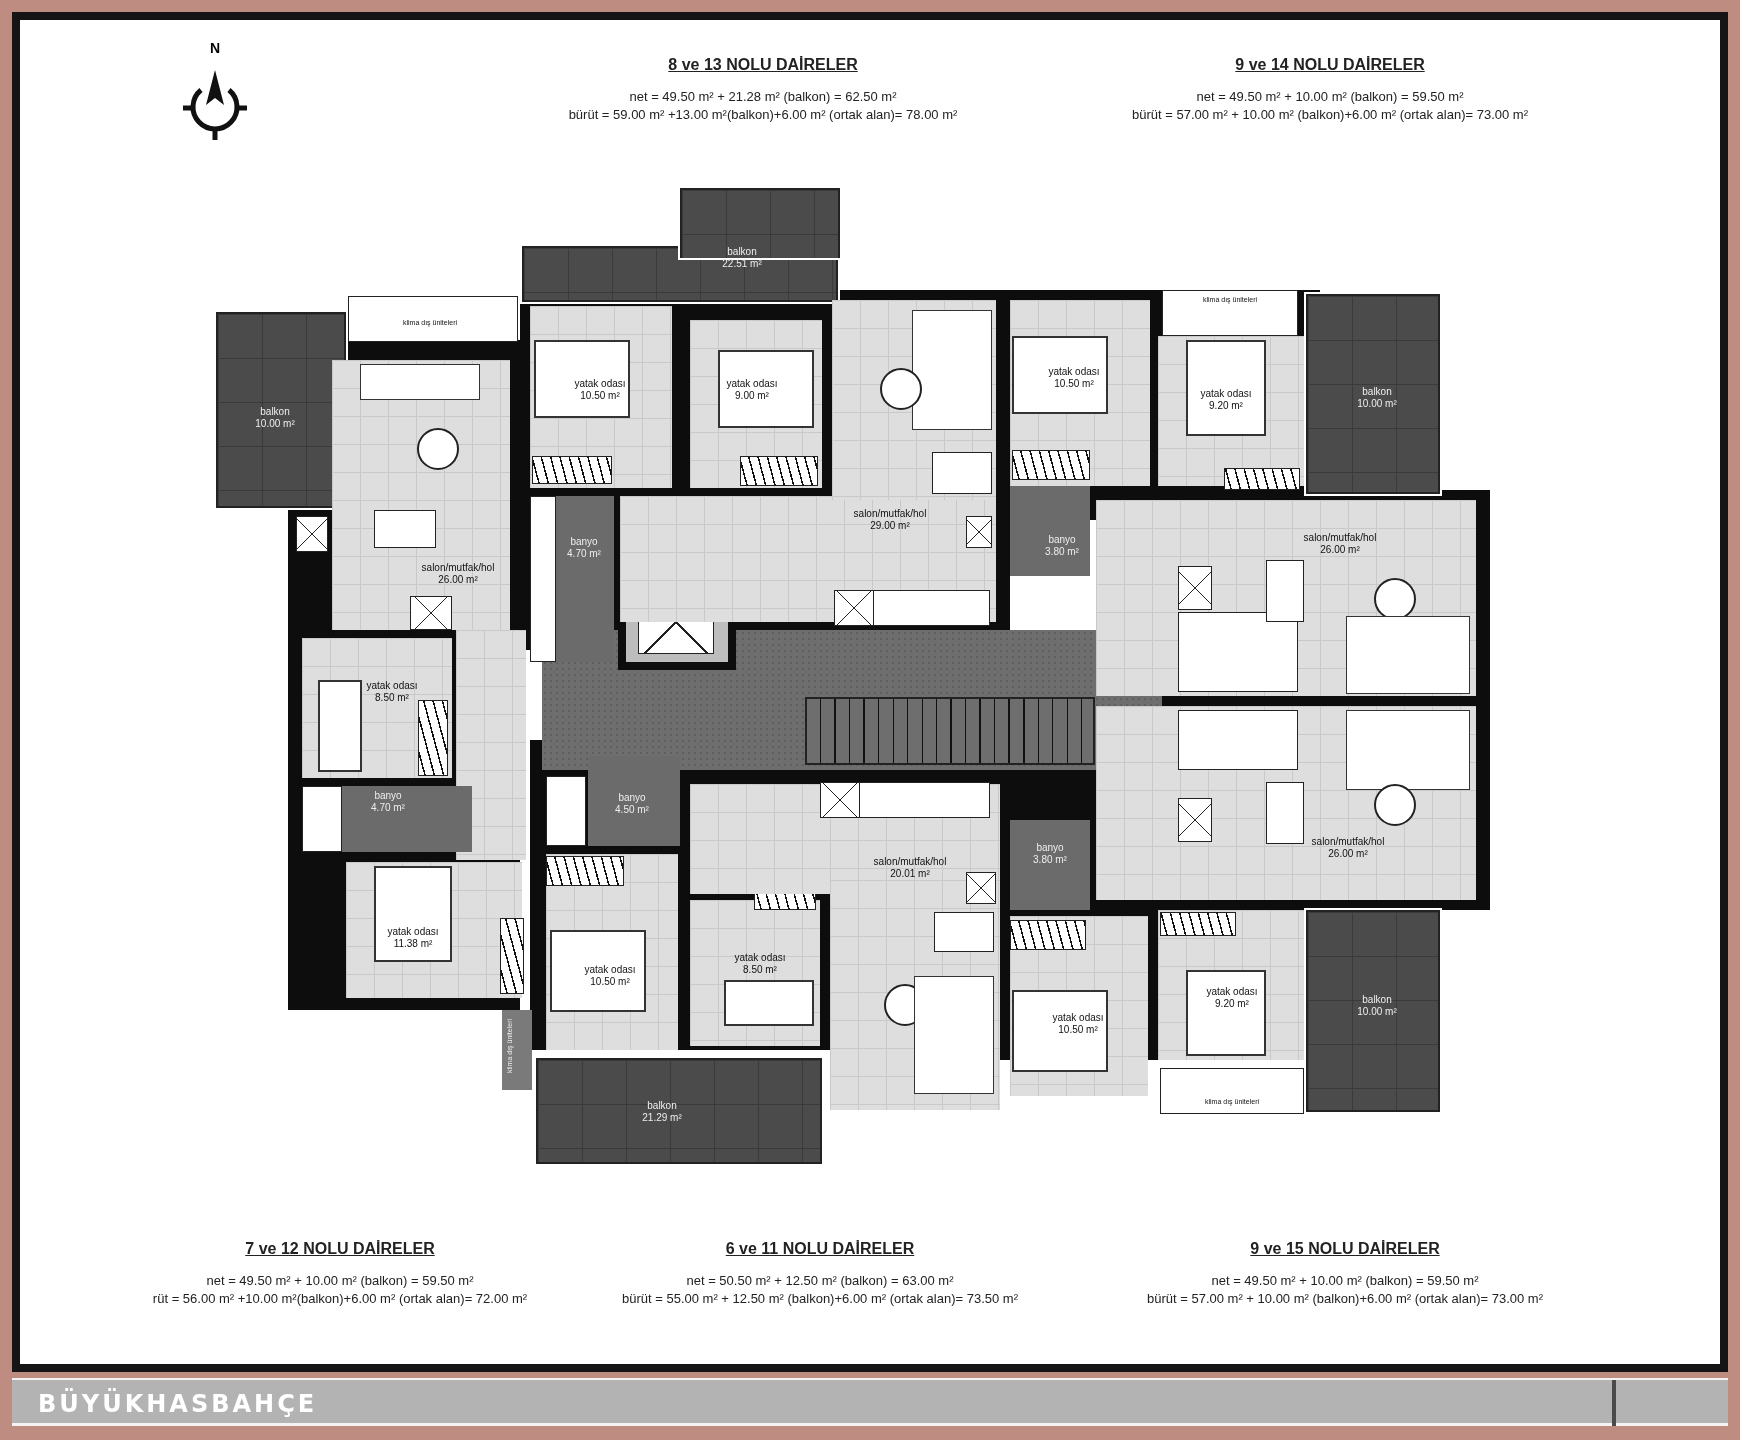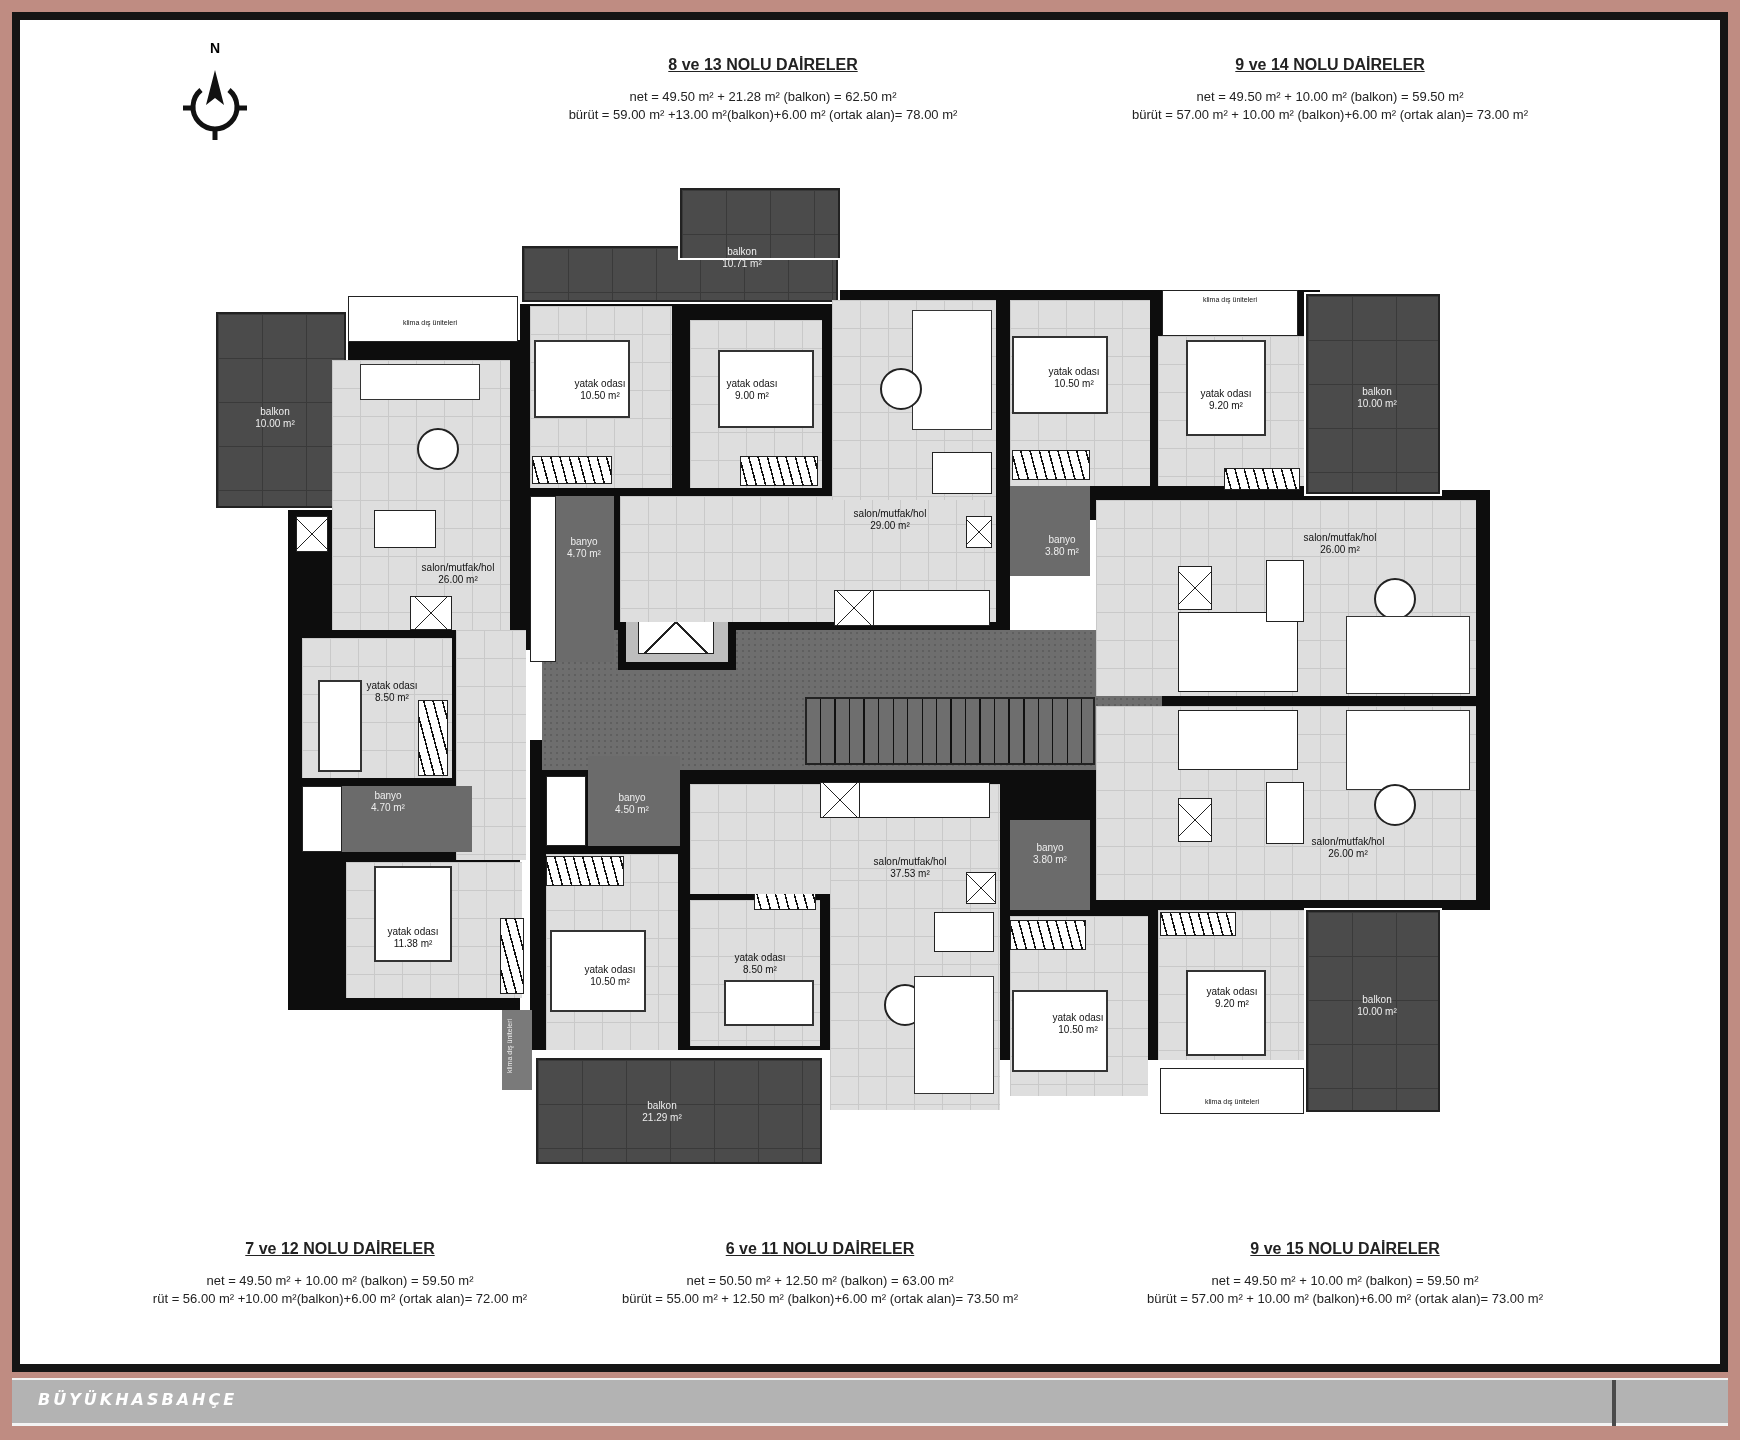--- a/index.html
+++ b/index.html
@@ -1,19 +1,19 @@
 <!DOCTYPE html>
 <html><head>
 <meta charset="utf-8">
 <style>
   html,body{margin:0;padding:0;}
   body{width:1740px;height:1440px;background:#bf8c82;position:relative;overflow:hidden;font-family:"Liberation Sans",sans-serif;}
   .sheet{position:absolute;left:12px;top:12px;width:1716px;height:1360px;background:#ffffff;border:8px solid #151515;box-sizing:border-box;}
   .footer{position:absolute;left:12px;top:1378px;width:1716px;height:48px;background:#b3b3b3;border-top:2px solid #f3f3f3;border-bottom:3px solid #f3f3f3;box-sizing:border-box;}
-  .footer .brand{position:absolute;left:26px;top:10px;font-family:"DejaVu Sans",sans-serif;font-weight:bold;font-size:16px;letter-spacing:3px;color:#ffffff;font-style:italic;}
+  .footer .brand{position:absolute;left:26px;top:10px;font-family:"DejaVu Sans",sans-serif;font-weight:bold;font-size:24px;letter-spacing:3px;color:#ffffff;}
   .footer .title{position:absolute;left:0;width:1700px;text-align:center;top:6px;font-family:"DejaVu Sans",sans-serif;font-weight:bold;font-size:28px;letter-spacing:4px;color:#111;}
   .footer .divider{position:absolute;left:1600px;top:0;width:4px;height:46px;background:#4a4a4a;}
   .info{position:absolute;text-align:center;color:#222;}
   .info .h{font-weight:bold;font-size:16px;text-decoration:underline;margin-bottom:14px;}
   .info .l{font-family:"Liberation Sans",sans-serif;font-size:13px;line-height:18px;white-space:nowrap;}
   .plan{position:absolute;left:0;top:0;width:1740px;height:1440px;}
   .r{position:absolute;box-sizing:border-box;}
   .wall{background:#0d0d0d;}
   .floor{background:#dedede;background-image:linear-gradient(#c9c9c9 1px,transparent 1px),linear-gradient(90deg,#c9c9c9 1px,transparent 1px);background-size:28px 28px;}
   .balc{background:#4b4b4b;background-image:linear-gradient(#3a3a3a 1px,transparent 1px),linear-gradient(90deg,#3a3a3a 1px,transparent 1px);background-size:44px 44px;border:2px solid #222;outline:2px solid #fff;}
@@ -114,21 +114,21 @@
   <div class="r white" style="left:302px;top:786px;width:40px;height:66px;"></div>
   <div class="lbl w" style="left:388px;top:802px;"><span>banyo</span><br><span>4.70 m²</span></div>
 
   <div class="r floor" style="left:346px;top:862px;width:176px;height:136px;"></div>
   <div class="bed" style="left:374px;top:866px;width:78px;height:96px;"></div>
   <div class="ward" style="left:500px;top:918px;width:24px;height:76px;"></div>
   <div class="lbl" style="left:413px;top:938px;"><span>yatak odası</span><br><span>11.38 m²</span></div>
 
   <div class="r balc" style="left:522px;top:246px;width:316px;height:56px;"></div>
   <div class="r balc" style="left:680px;top:188px;width:160px;height:70px;border-bottom:none;"></div>
-  <div class="lbl w" style="left:742px;top:258px;"><span>balkon</span><br><span>10.71 m²</span></div>
+  <div class="lbl w" style="left:742px;top:258px;"><span>balkon</span><br><span>22.51 m²</span></div>
 
   <div class="r floor" style="left:530px;top:306px;width:142px;height:182px;"></div>
   <div class="bed" style="left:534px;top:340px;width:96px;height:78px;"></div>
   <div class="ward" style="left:532px;top:456px;width:80px;height:28px;"></div>
   <div class="lbl" style="left:600px;top:390px;"><span>yatak odası</span><br><span>10.50 m²</span></div>
 
   <div class="r floor" style="left:690px;top:320px;width:132px;height:168px;"></div>
   <div class="bed" style="left:718px;top:350px;width:96px;height:78px;"></div>
   <div class="ward" style="left:740px;top:456px;width:78px;height:30px;"></div>
   <div class="lbl" style="left:752px;top:390px;"><span>yatak odası</span><br><span>9.00 m²</span></div>
@@ -197,21 +197,21 @@
   <div class="lbl" style="left:760px;top:964px;"><span>yatak odası</span><br><span>8.50 m²</span></div>
 
   <div class="r floor" style="left:690px;top:784px;width:310px;height:110px;"></div>
   <div class="r floor" style="left:830px;top:880px;width:170px;height:230px;"></div>
   <div class="r white" style="left:820px;top:782px;width:170px;height:36px;"></div>
   <div class="xbox" style="left:820px;top:782px;width:40px;height:36px;"></div>
   <div class="xbox" style="left:966px;top:872px;width:30px;height:32px;"></div>
   <div class="table" style="left:934px;top:912px;width:60px;height:40px;"></div>
   <div class="circle" style="left:884px;top:984px;width:42px;height:42px;"></div>
   <div class="sofa" style="left:914px;top:976px;width:80px;height:118px;"></div>
-  <div class="lbl" style="left:910px;top:868px;"><span>salon/mutfak/hol</span><br><span>37.53 m²</span></div>
+  <div class="lbl" style="left:910px;top:868px;"><span>salon/mutfak/hol</span><br><span>20.01 m²</span></div>
 
   <div class="r balc" style="left:536px;top:1058px;width:286px;height:106px;"></div>
   <div class="lbl w" style="left:662px;top:1112px;"><span>balkon</span><br><span>21.29 m²</span></div>
   <div class="r" style="left:502px;top:1010px;width:30px;height:80px;background:#7a7a7a;"></div>
   <div class="lbl w" style="left:510px;top:1046px;font-size:7px;transform:translate(-50%,-50%) rotate(-90deg);">klima dış üniteleri</div>
 
   <div class="r wet" style="left:1010px;top:820px;width:80px;height:90px;"></div>
   <div class="lbl w" style="left:1050px;top:854px;"><span>banyo</span><br><span>3.80 m²</span></div>
 
   <div class="r floor" style="left:1010px;top:916px;width:138px;height:180px;"></div>

